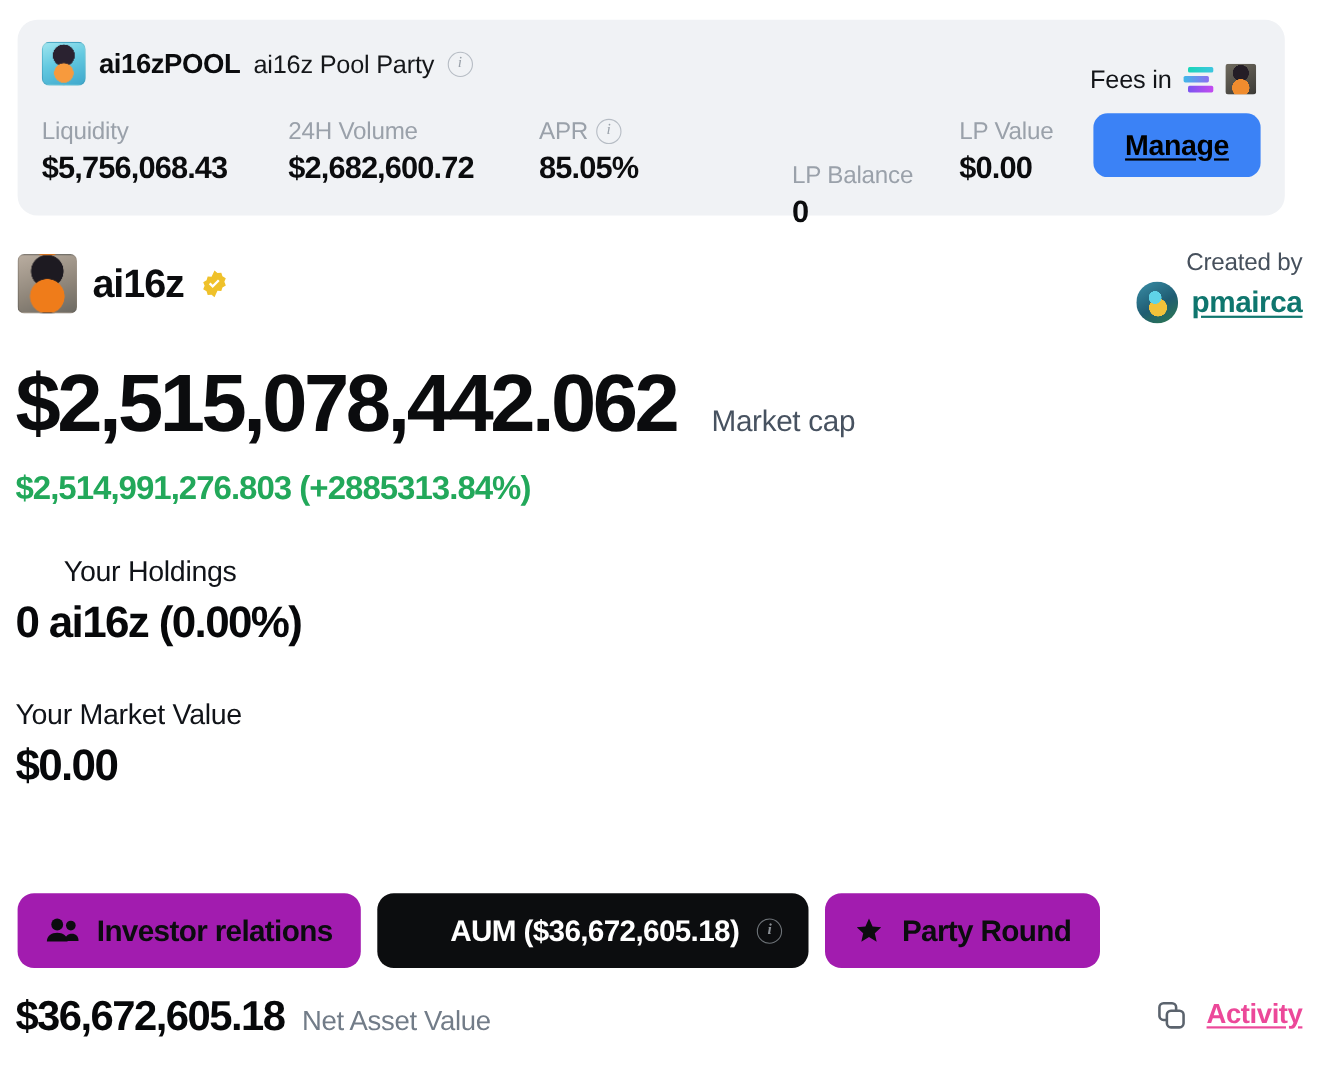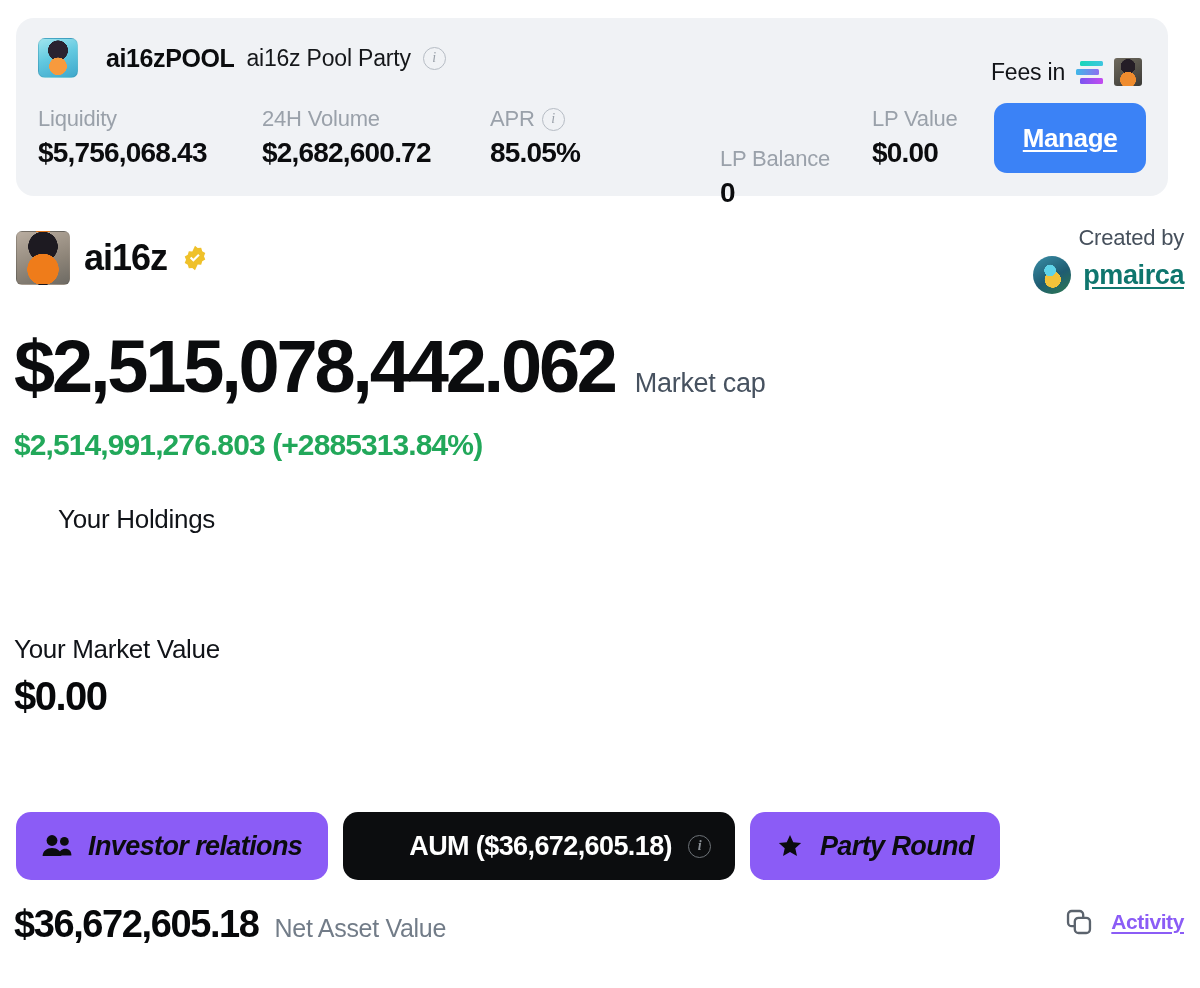--- a/index.html
+++ b/index.html
@@ -50,21 +50,20 @@
       linear-gradient(160deg, #9fe5ef 0%, #63c9e0 45%, #3fa8cc 100%);
     border: 1px solid rgba(0,0,0,0.07);
     flex: none;
   }
 
   .pool-symbol {
     font-size: 25px;
     font-weight: 700;
     color: #0b0c0e;
     letter-spacing: -0.4px;
-    margin-left: 16px;
   }
 
   .pool-name {
     font-size: 23px;
     font-weight: 400;
     color: #15171a;
     letter-spacing: -0.2px;
   }
 
   .info-circle {
@@ -165,25 +164,25 @@
     top: 88px;
     display: flex;
     align-items: flex-start;
     gap: 0;
   }
   .stat.lpbal { width: 152px; margin-top: 40px; }
   .stat.lpval { width: 122px; }
 
   .manage-btn {
     width: 152px;
-    height: 70px;
+    height: 58px;
     background: #3b82f6;
     border: none;
     border-radius: 13px;
-    color: #ffffff;
+    color: #000000;
     font-family: "Liberation Sans", sans-serif;
     font-size: 26px;
     font-weight: 700;
     letter-spacing: -0.4px;
     text-decoration: underline;
     text-underline-offset: 3px;
     cursor: pointer;
     margin-top: -3px;
   }
 
@@ -259,21 +258,21 @@
     cursor: pointer;
   }
 
   
   .mcap-row {
     position: absolute;
     left: 14px;
     top: 330px;
     display: flex;
     align-items: baseline;
-    gap: 20px;
+    gap: 32px;
   }
   .mcap-value {
     font-size: 74px;
     font-weight: 700;
     color: #0b0c0e;
     letter-spacing: -3.2px;
     line-height: 1;
   }
   .mcap-label {
     font-size: 27px;
@@ -328,23 +327,22 @@
     align-items: center;
     gap: 16px;
     padding: 0 26px;
     font-family: "Liberation Sans", sans-serif;
     font-size: 27px;
     font-weight: 700;
     letter-spacing: -0.6px;
     cursor: pointer;
   }
   .pill.light {
-    background: #8b5cf6;
+    background: #a21caf;
     color: #0b0c0e;
-    font-style: italic;
   }
   .pill.dark {
     background: #0c0d0f;
     color: #ffffff;
     padding: 0 24px;
   }
   .pill-icon {
     display: inline-flex;
     align-items: center;
     justify-content: center;
@@ -397,23 +395,23 @@
   }
   .addr-text {
     font-family: "Liberation Mono", monospace;
     font-size: 25px;
     font-weight: 400;
     color: #0b0c0e;
     letter-spacing: 0.5px;
   }
   .copy-icon { width: 28px; height: 28px; flex: none; cursor: pointer; display:block; }
   .activity-link {
-    font-size: 21px;
-    font-weight: 700;
-    color: #8b5cf6;
+    font-size: 25px;
+    font-weight: 700;
+    color: #ec4899;
     text-decoration: underline;
     text-underline-offset: 3px;
     letter-spacing: -0.4px;
     cursor: pointer;
   }
 </style>
 </head>
 <body>
 
 <div class="page">
@@ -485,20 +483,21 @@
     </div>
   </div>
 
   <div class="mcap-row">
     <span class="mcap-value">$2,515,078,442.062</span>
     <span class="mcap-label">Market cap</span>
   </div>
   <div class="mcap-change">$2,514,991,276.803 (+2885313.84%)</div>
 
   <div class="block-label holdings-label">Your Holdings</div>
+  <div class="block-value holdings-value">0 ai16z (0.00%)</div>
 
   <div class="block-label mv-label">Your Market Value</div>
   <div class="block-value mv-value">$0.00</div>
 
   <div class="actions">
 
     <button class="pill light">
       <span class="pill-icon">
         <svg width="30" height="26" viewBox="0 0 30 26">
           <circle cx="10" cy="7.5" r="5.4" fill="#0b0c0e"></circle>

